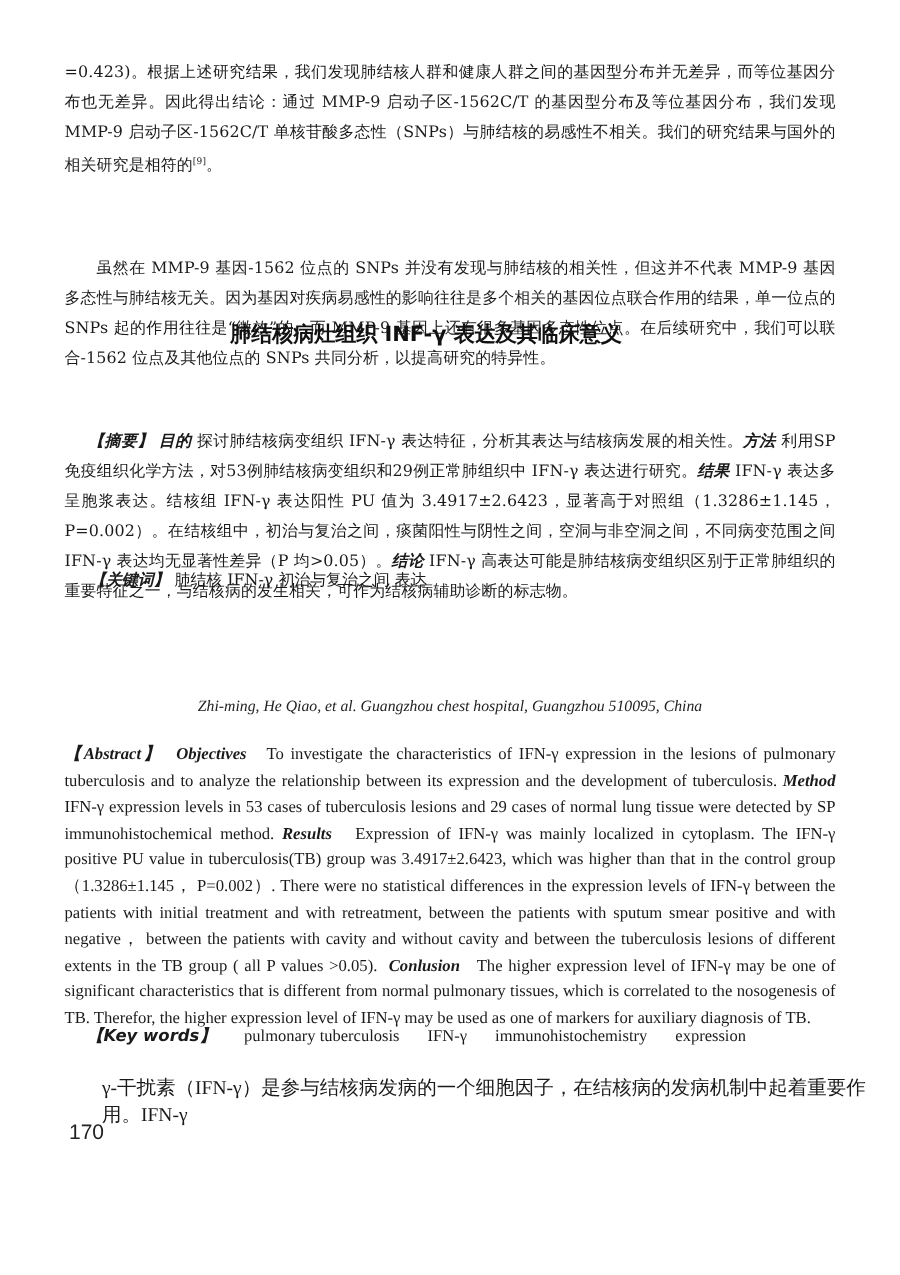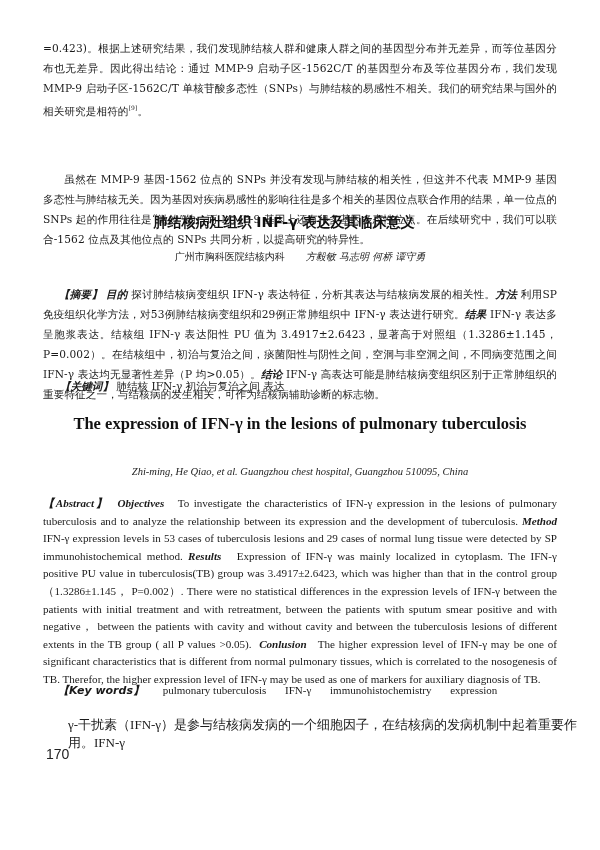--- a/index.html
+++ b/index.html
@@ -36,24 +36,20 @@
 <body>
 
 <div class="page">
 
   <div class="block cn" style="top:38px;">
     <p class="para"><span>=0.423)。根据上述研究结果，我们发现肺结核人群和健康人群之间的基因型分布并无差异，而等位基因分布也无差异。因此得出结论：通过 MMP-9 启动子区-1562C/T 的基因型分布及等位基因分布，我们发现 MMP-9 启动子区-1562C/T 单核苷酸多态性（SNPs）与肺结核的易感性不相关。我们的研究结果与国外的相关研究是相符的</span><span class="sup">[9]</span><span>。</span></p>
     <p class="para indent">虽然在 MMP-9 基因-1562 位点的 SNPs 并没有发现与肺结核的相关性，但这并不代表 MMP-9 基因多态性与肺结核无关。因为基因对疾病易感性的影响往往是多个相关的基因位点联合作用的结果，单一位点的 SNPs 起的作用往往是“微效”的。而 MMP-9 基因上还有很多基因多态性位点。在后续研究中，我们可以联合-1562 位点及其他位点的 SNPs 共同分析，以提高研究的特异性。</p>
   </div>
 
   <div class="title-cn">肺结核病灶组织 INF-γ 表达及其临床意义</div>
-  <div class="affil-cn">
-    <span>广州市胸科医院结核内科</span>
-    <span class="authors">方毅敏 马志明 何桥 谭守勇</span>
-  </div>
 
   <div class="block cn abstract-cn">
     <p class="para">
       <span class="b">【摘要】</span>
       <span class="b">目的</span>
       <span>探讨肺结核病变组织 IFN-γ 表达特征，分析其表达与结核病发展的相关性。</span><span class="b">方法</span>
       <span>利用SP免疫组织化学方法，对53例肺结核病变组织和29例正常肺组织中 IFN-γ 表达进行研究。</span><span class="b">结果</span>
       <span>IFN-γ 表达多呈胞浆表达。结核组 IFN-γ 表达阳性 PU 值为 3.4917±2.6423，显著高于对照组（1.3286±1.145，P=0.002）。在结核组中，初治与复治之间，痰菌阳性与阴性之间，空洞与非空洞之间，不同病变范围之间 IFN-γ 表达均无显著性差异（P 均&gt;0.05）。</span><span class="b">结论</span>
       <span>IFN-γ 高表达可能是肺结核病变组织区别于正常肺组织的重要特征之一，与结核病的发生相关，可作为结核病辅助诊断的标志物。</span>
     </p>
@@ -61,21 +57,20 @@
 
   <div class="kw-cn">
     <span class="b">【关键词】</span>
     <span class="sp">肺结核</span>
     <span class="sp">IFN-γ</span>
     <span class="sp">初治与复治之间</span>
     <span class="sp">表达</span>
   </div>
 
   <div class="title-en">
-    <div>The expression of IFN-γ in the lesions of pulmonary tuberculosis</div>
   </div>
   <div class="affil-en">Zhi-ming, He Qiao, et al. Guangzhou chest hospital, Guangzhou 510095, China</div>
 
   <div class="block abstract-en">
     <p class="para">
       <span class="b">【Abstract】</span>&nbsp;
       <span class="b">Objectives</span>&nbsp;&nbsp;
       <span>To investigate the characteristics of IFN-γ expression in the lesions of pulmonary tuberculosis and to analyze the relationship between its expression and the development of tuberculosis.</span>
       <span class="b">Method</span>
       <span>IFN-γ expression levels in 53 cases of tuberculosis lesions and 29 cases of normal lung tissue were detected by SP immunohistochemical method.</span>

